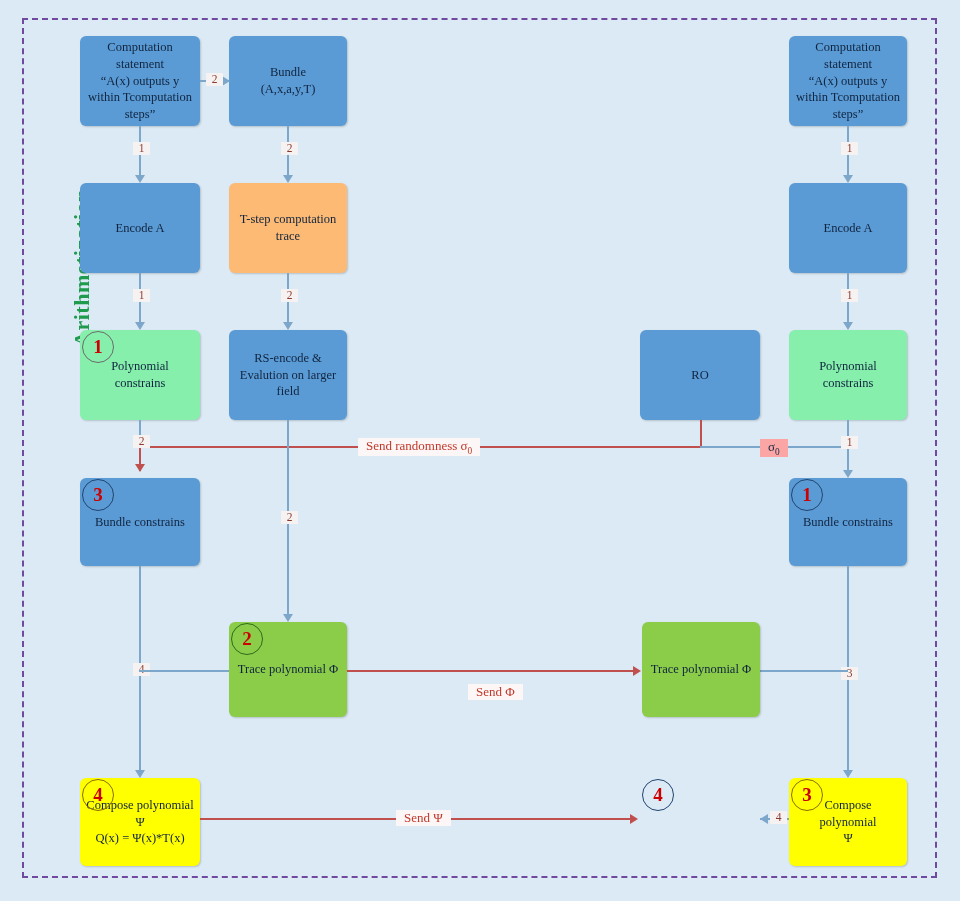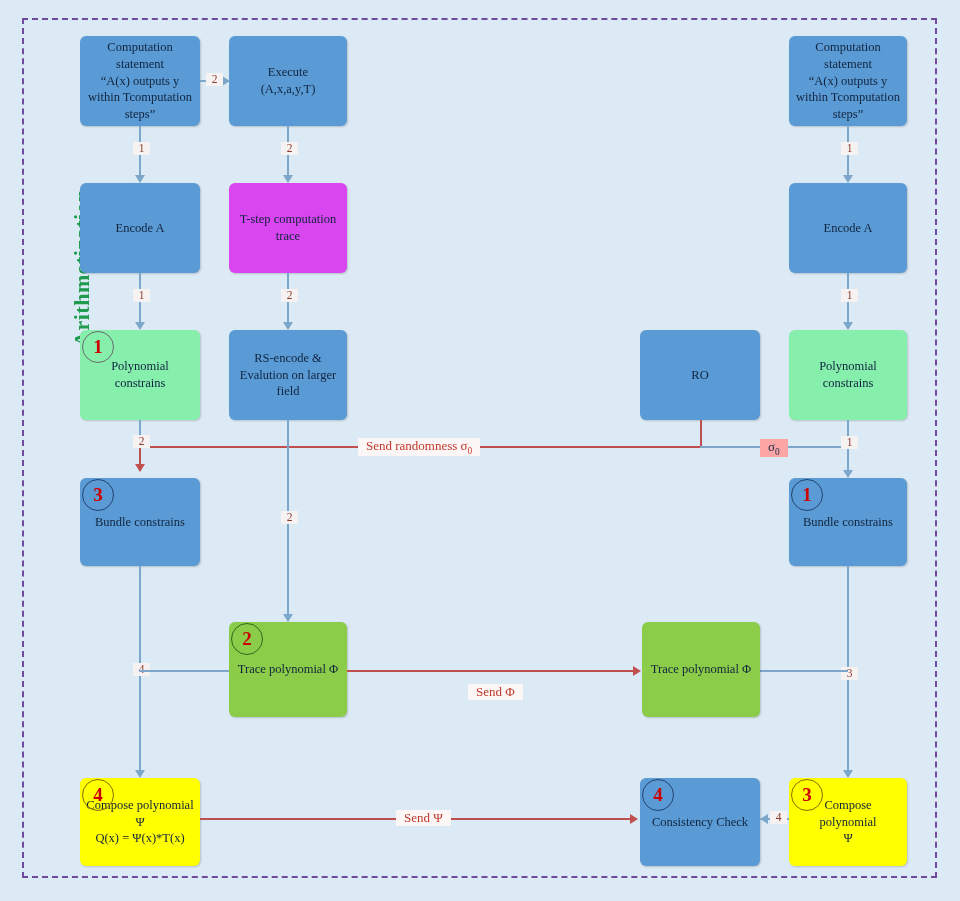--- a/index.html
+++ b/index.html
@@ -44,21 +44,21 @@
     text-align:center;
     color:#10243f;
     font-size:12.5px;
     line-height:1.35;
     padding:4px 6px;
     box-shadow:1px 1px 2px rgba(0,0,0,.18);
     border-radius:6px;
   }
   .blue{background:#5b9bd5;}
   .gray{background:#86efac;}
-  .orange{background:#d946ef;}
+  .orange{background:#fdba74;}
   .green{background:#8bcc48;}
   .yellow{background:#ffff00;}
 
   .node .inner{width:100%;}
 
   
   .badge{
     position:absolute;
     width:30px;height:30px;
     border-radius:50%;
@@ -143,21 +143,21 @@
       <div>Computation</div>
       <div>statement</div>
       <div>“A(x) outputs y</div>
       <div>within Tcomputation</div>
       <div>steps”</div>
     </div>
   </div>
 
   <div class="node blue" style="left:229px;top:36px;width:118px;height:90px;">
     <div class="inner">
-      <div>Execute</div>
+      <div>Bundle</div>
       <div>(A,x,a,y,T)</div>
     </div>
   </div>
 
   <div class="node blue" style="left:789px;top:36px;width:118px;height:90px;">
     <div class="inner">
       <div>Computation</div>
       <div>statement</div>
       <div>“A(x) outputs y</div>
       <div>within Tcomputation</div>
@@ -294,23 +294,20 @@
 
   <div class="node yellow" style="left:80px;top:778px;width:120px;height:88px;">
     <div class="inner">
       <div>Compose polynomial</div>
       <div>Ψ</div>
       <div>Q(x) = Ψ(x)*T(x)</div>
     </div>
   </div>
   <div class="badge on-yellow" style="left:82px;top:779px;">4</div>
 
-  <div class="node blue" style="left:640px;top:778px;width:120px;height:88px;">
-    <div class="inner">Consistency Check</div>
-  </div>
   <div class="badge on-blue" style="left:642px;top:779px;">4</div>
 
   <div class="node yellow" style="left:789px;top:778px;width:118px;height:88px;">
     <div class="inner">
       <div>Compose polynomial</div>
       <div>Ψ</div>
     </div>
   </div>
   <div class="badge on-yellow" style="left:791px;top:779px;">3</div>
 

